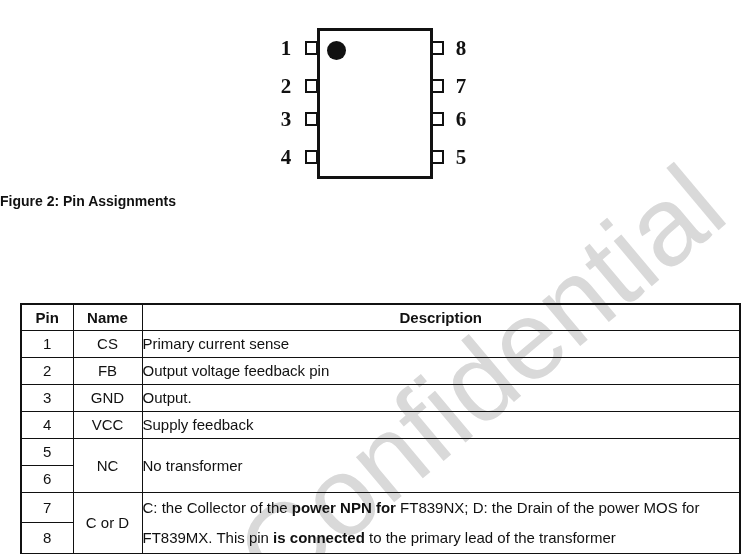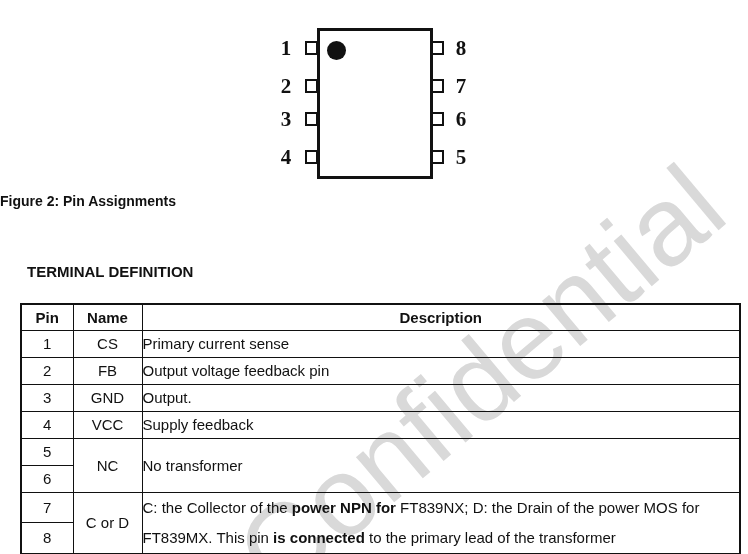--- a/index.html
+++ b/index.html
@@ -125,21 +125,20 @@
     <div class="pin-num num-l num-row3">3</div>
     <div class="pin-num num-l num-row4">4</div>
     <div class="pin-num num-r num-row1">8</div>
     <div class="pin-num num-r num-row2">7</div>
     <div class="pin-num num-r num-row3">6</div>
     <div class="pin-num num-r num-row4">5</div>
   </div>
 
   <div class="fig-caption">Figure 2: Pin Assignments</div>
 
-  <div class="section-heading">TERMINAL DEFINITION</div>
 
   <table class="terminal">
     <colgroup>
       <col style="width:52px">
         <col style="width:69px">
         <col>
     </colgroup>
     <tbody>
       <tr class="hdr">
         <th>Pin</th>

